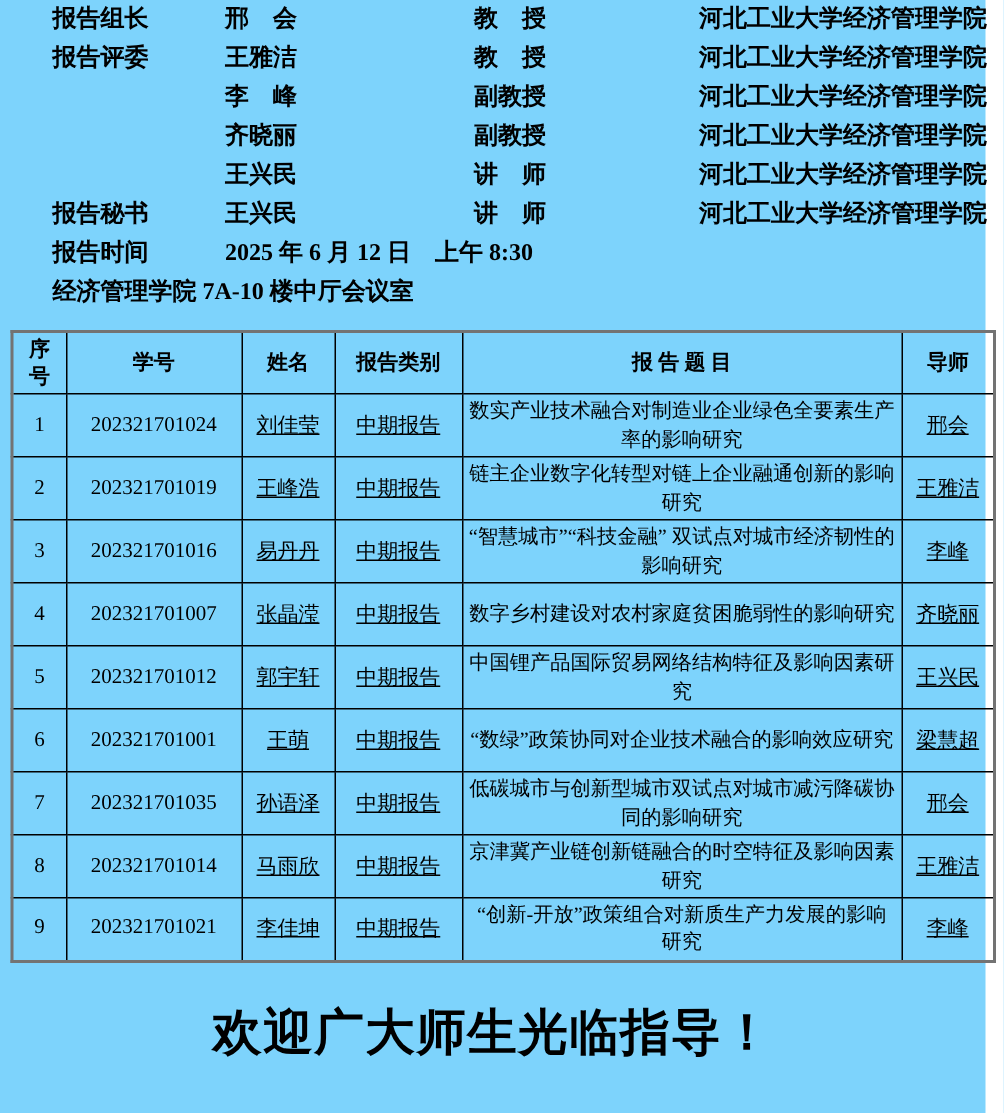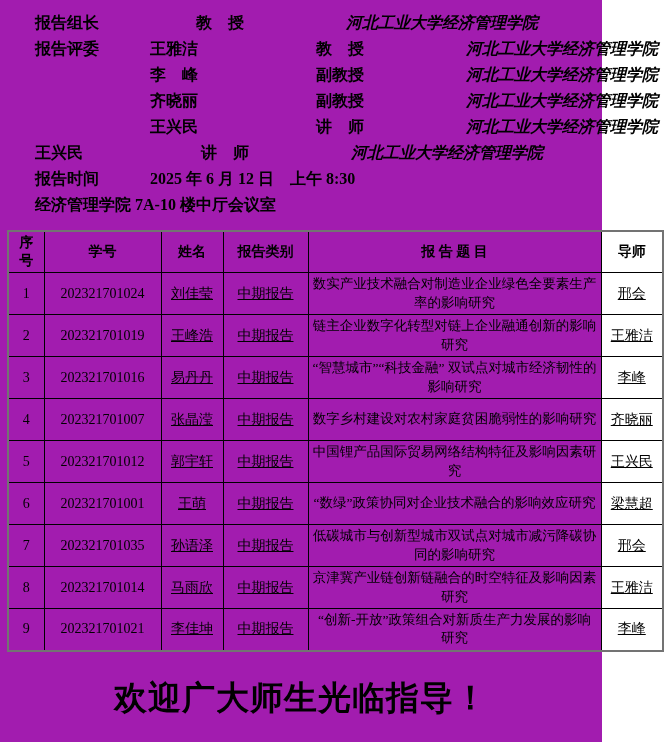--- a/index.html
+++ b/index.html
@@ -3,34 +3,34 @@
 <meta charset="utf-8">
 <style>
   * { margin: 0; padding: 0; box-sizing: border-box; }
   html, body { background: #ffffff; }
   body {
     width: 669px; height: 742px;
     font-family: "Liberation Serif", "DejaVu Serif", serif;
     color: #000;
     overflow: hidden;
   }
-  .page { width: 602px; height: 742px; background: #a21caf; padding-top: 10px; }
+  .page { width: 657px; height: 742px; background: #7dd3fc; }
 
   
   .info { padding-left: 35px; margin-bottom: 12px; }
   .info-row {
     display: flex;
     height: 26px; line-height: 26px;
     font-size: 16px; font-weight: bold;
     white-space: nowrap;
   }
   .info-label { width: 115px; flex: 0 0 115px; }
   .info-name  { width: 120px; flex: 0 0 120px; overflow: visible; }
   .info-title { width: 150px; flex: 0 0 150px; margin-left: 46px; }
-  .info-org   { flex: 1; font-style: italic; }
+  .info-org   { flex: 1; }
 
   
   table.report {
     margin-left: 7px;
     width: 655px;
     border-collapse: collapse;
     table-layout: fixed;
     border: 2px solid #737373;
   }
   table.report td, table.report th {
@@ -69,20 +69,21 @@
   }
 </style>
 </head>
 <body>
 
 <div class="page">
 
   <div class="info">
     <div class="info-row">
       <span class="info-label">报告组长</span>
+      <span class="info-name">邢　会</span>
       <span class="info-title">教　授</span>
       <span class="info-org">河北工业大学经济管理学院</span>
     </div>
     <div class="info-row">
       <span class="info-label">报告评委</span>
       <span class="info-name">王雅洁</span>
       <span class="info-title">教　授</span>
       <span class="info-org">河北工业大学经济管理学院</span>
     </div>
     <div class="info-row">
@@ -97,20 +98,21 @@
       <span class="info-title">副教授</span>
       <span class="info-org">河北工业大学经济管理学院</span>
     </div>
     <div class="info-row">
       <span class="info-label"></span>
       <span class="info-name">王兴民</span>
       <span class="info-title">讲　师</span>
       <span class="info-org">河北工业大学经济管理学院</span>
     </div>
     <div class="info-row">
+      <span class="info-label">报告秘书</span>
       <span class="info-name">王兴民</span>
       <span class="info-title">讲　师</span>
       <span class="info-org">河北工业大学经济管理学院</span>
     </div>
     <div class="info-row">
       <span class="info-label">报告时间</span>
       <span class="info-name">2025 年 6 月 12 日　上午 8:30</span>
       <span class="info-title"></span>
       <span class="info-org"></span>
     </div>

